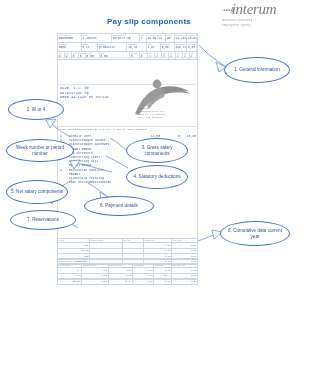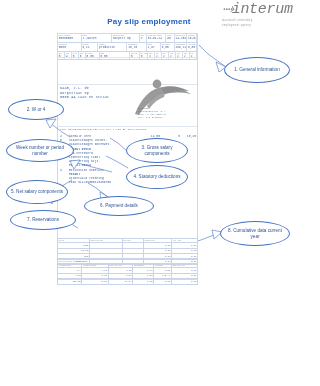--- a/index.html
+++ b/index.html
@@ -8,21 +8,21 @@
     background:#ffffff;
     font-family:"Liberation Sans", sans-serif;
     position:relative;
     overflow:hidden;
   }
   .page{position:absolute;inset:0;}
 
   
   .logo{position:absolute;right:6px;top:2px;text-align:left;width:70px;}
   .logo-word{
-    font-family:Liberation Mono, monospace;
+    font-family:Liberation Serif, serif;
     font-size:15px;font-style:italic;color:#7d7d7d;
     letter-spacing:-0.3px;line-height:15px;white-space:nowrap;
   }
   .logo-word .swoosh{
     display:inline-block;color:#8a8a8a;font-size:15px;
     transform:translateY(-1px) rotate(-6px);margin-right:-2px;
   }
   .logo-tag{
     margin-top:2px;font-size:2.6px;line-height:3.4px;color:#9a9a9a;
     letter-spacing:0.35px;text-transform:lowercase;white-space:nowrap;
@@ -141,21 +141,21 @@
 <body>
 
 <div class="page">
 
   <div class="logo">
     <div class="logo-word"><span class="swoosh">⤑</span><span>interum</span></div>
     <div class="logo-tag">maatwerk uitzending</div>
     <div class="logo-tag">employment agency</div>
   </div>
 
-  <div class="title">Pay slip employment</div>
+  <div class="title">Pay slip components</div>
 
   <div class="doc">
 
     <div class="hdr" id="hdr-grid">
         <div class="hrow tall">
           <div class="hcell" style="left: 0%; width: 17%;">
             <span class="lbl">pers. nummer</span>
             <span class="val">00000000</span>
           </div>
           <div class="hcell" style="left: 17%; width: 22%;">

